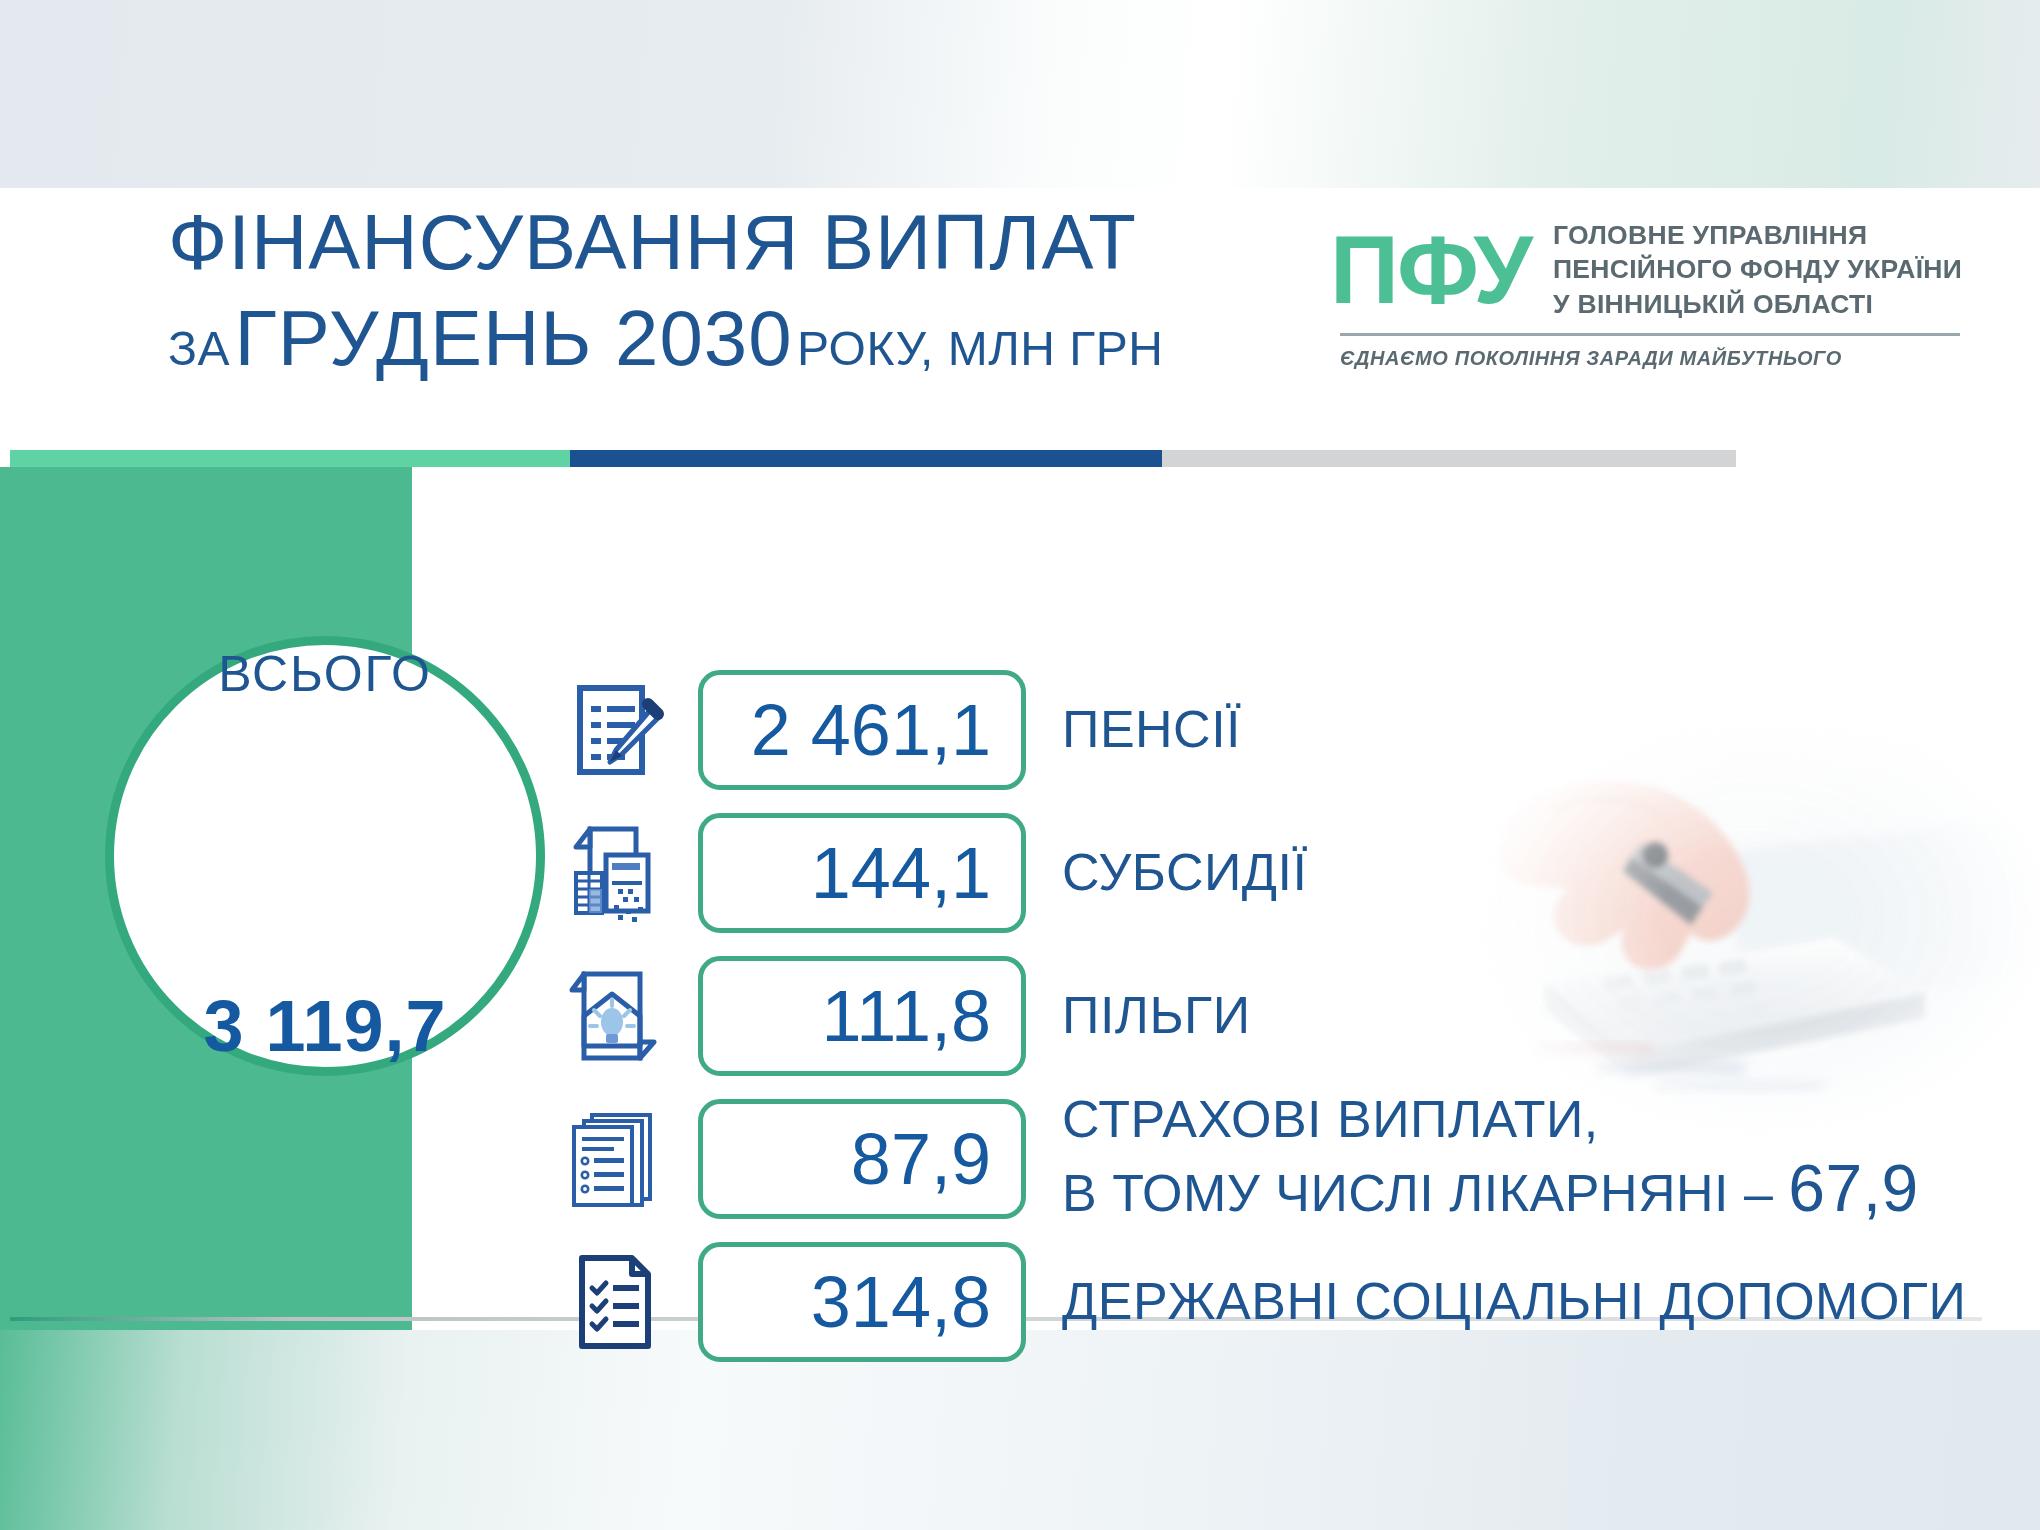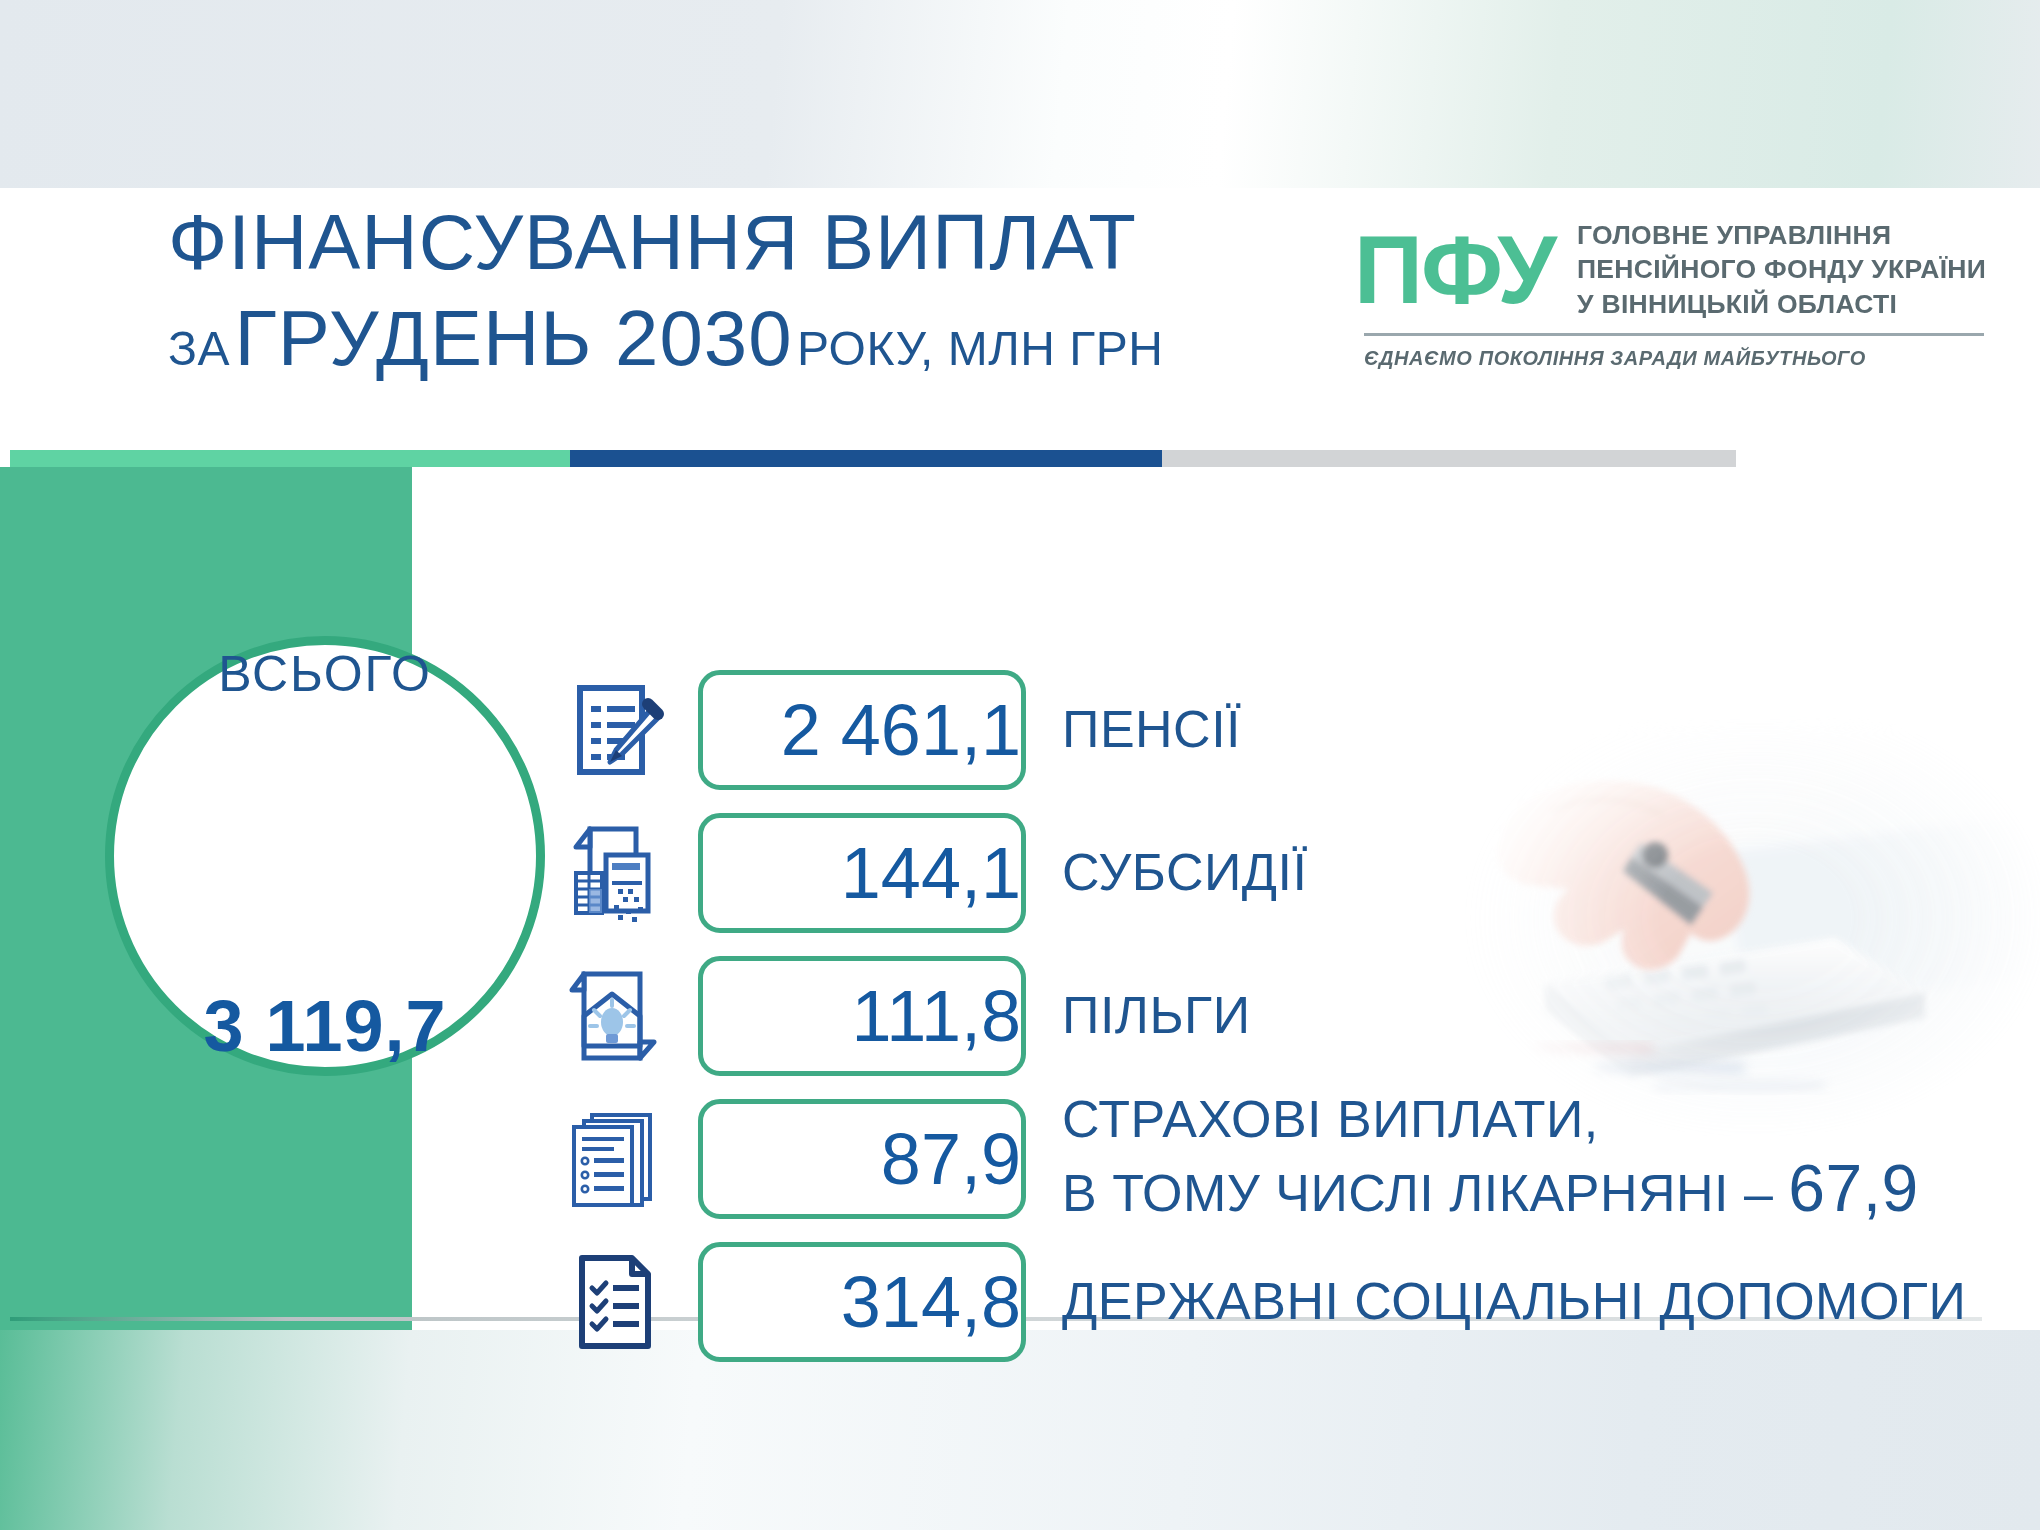--- a/index.html
+++ b/index.html
@@ -70,21 +70,21 @@
     white-space: nowrap;
     line-height: 1.05;
     color: #1f5590;
   }
   .t-small { font-size: 48px; font-weight: 400; letter-spacing: 0.5px; margin-top: 48px; }
   .t-big   { font-size: 78px; font-weight: 400; letter-spacing: 1px; }
 
   
   .logo-wrap {
     position: absolute;
-    right: 46px; top: 30px;
+    right: 70px; top: 30px;
     width: 640px;
     margin-left: 48px;
   }
   .logo-row {
     display: flex;
     align-items: center;
     gap: 22px;
   }
   .logo-mark {
     font-size: 96px;
@@ -204,20 +204,21 @@
     margin-left: 26px;
     width: 328px;
     min-width: 328px;
     height: 120px;
     border: 5px solid #3faa85;
     border-radius: 22px;
     background: #ffffff;
     display: flex;
     align-items: center;
     justify-content: flex-end;
+    padding-right: 30px;
   }
   .row-value {
     font-size: 72px;
     color: #1559a0;
     font-weight: 400;
     letter-spacing: 0px;
     white-space: nowrap;
   }
 
   .row-label {

